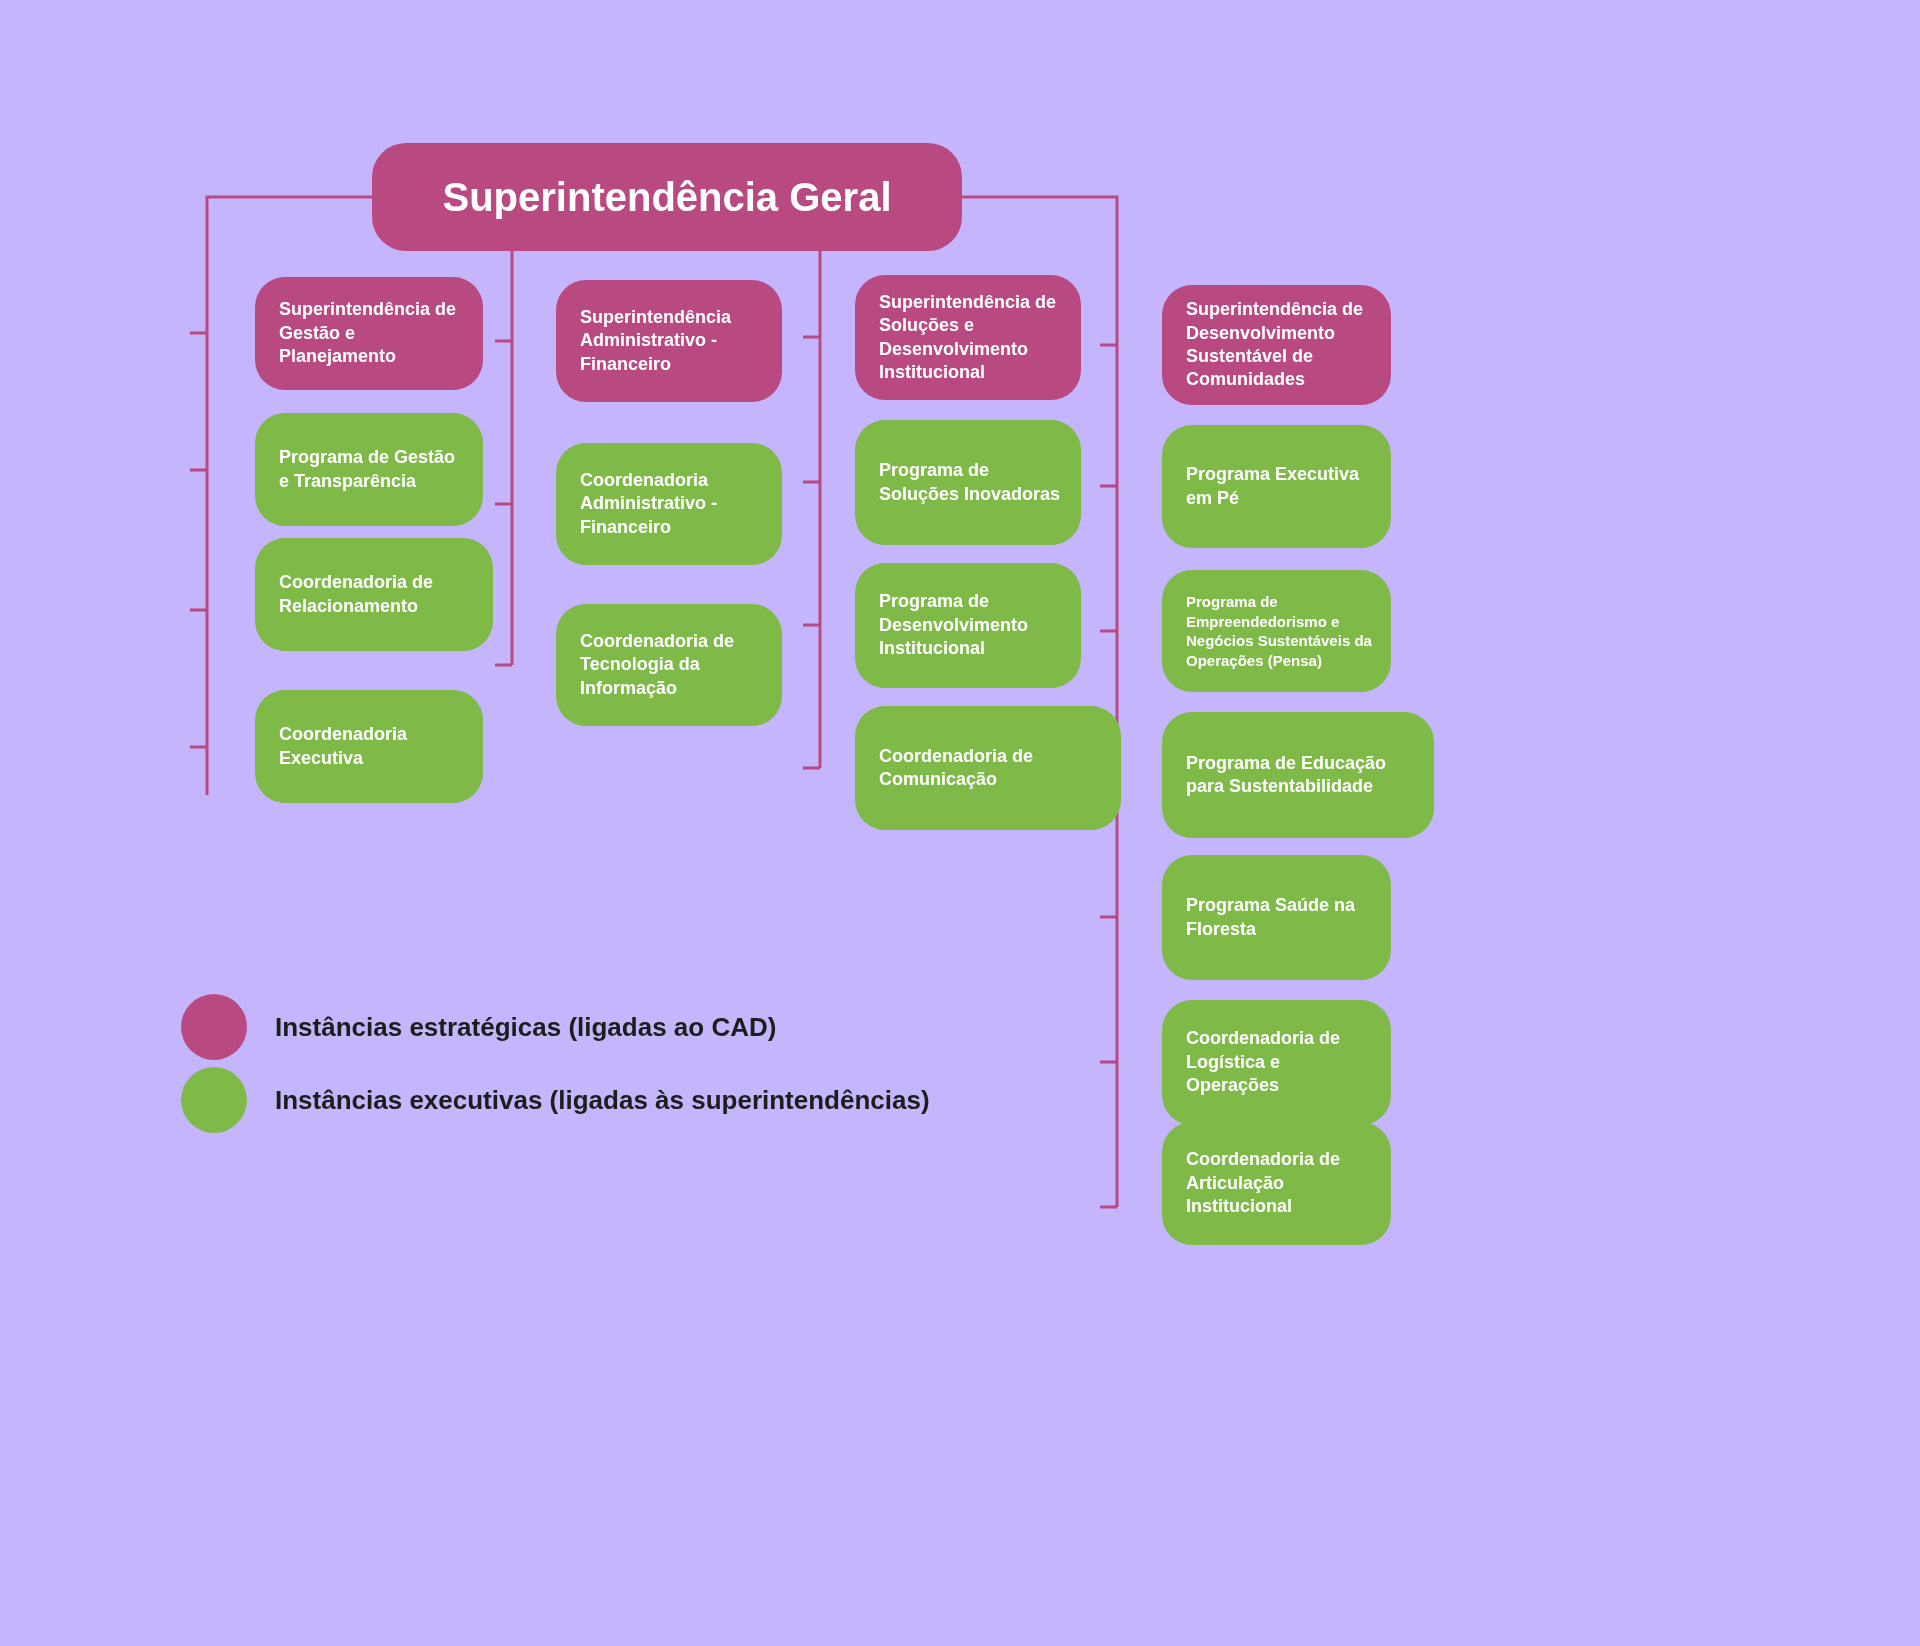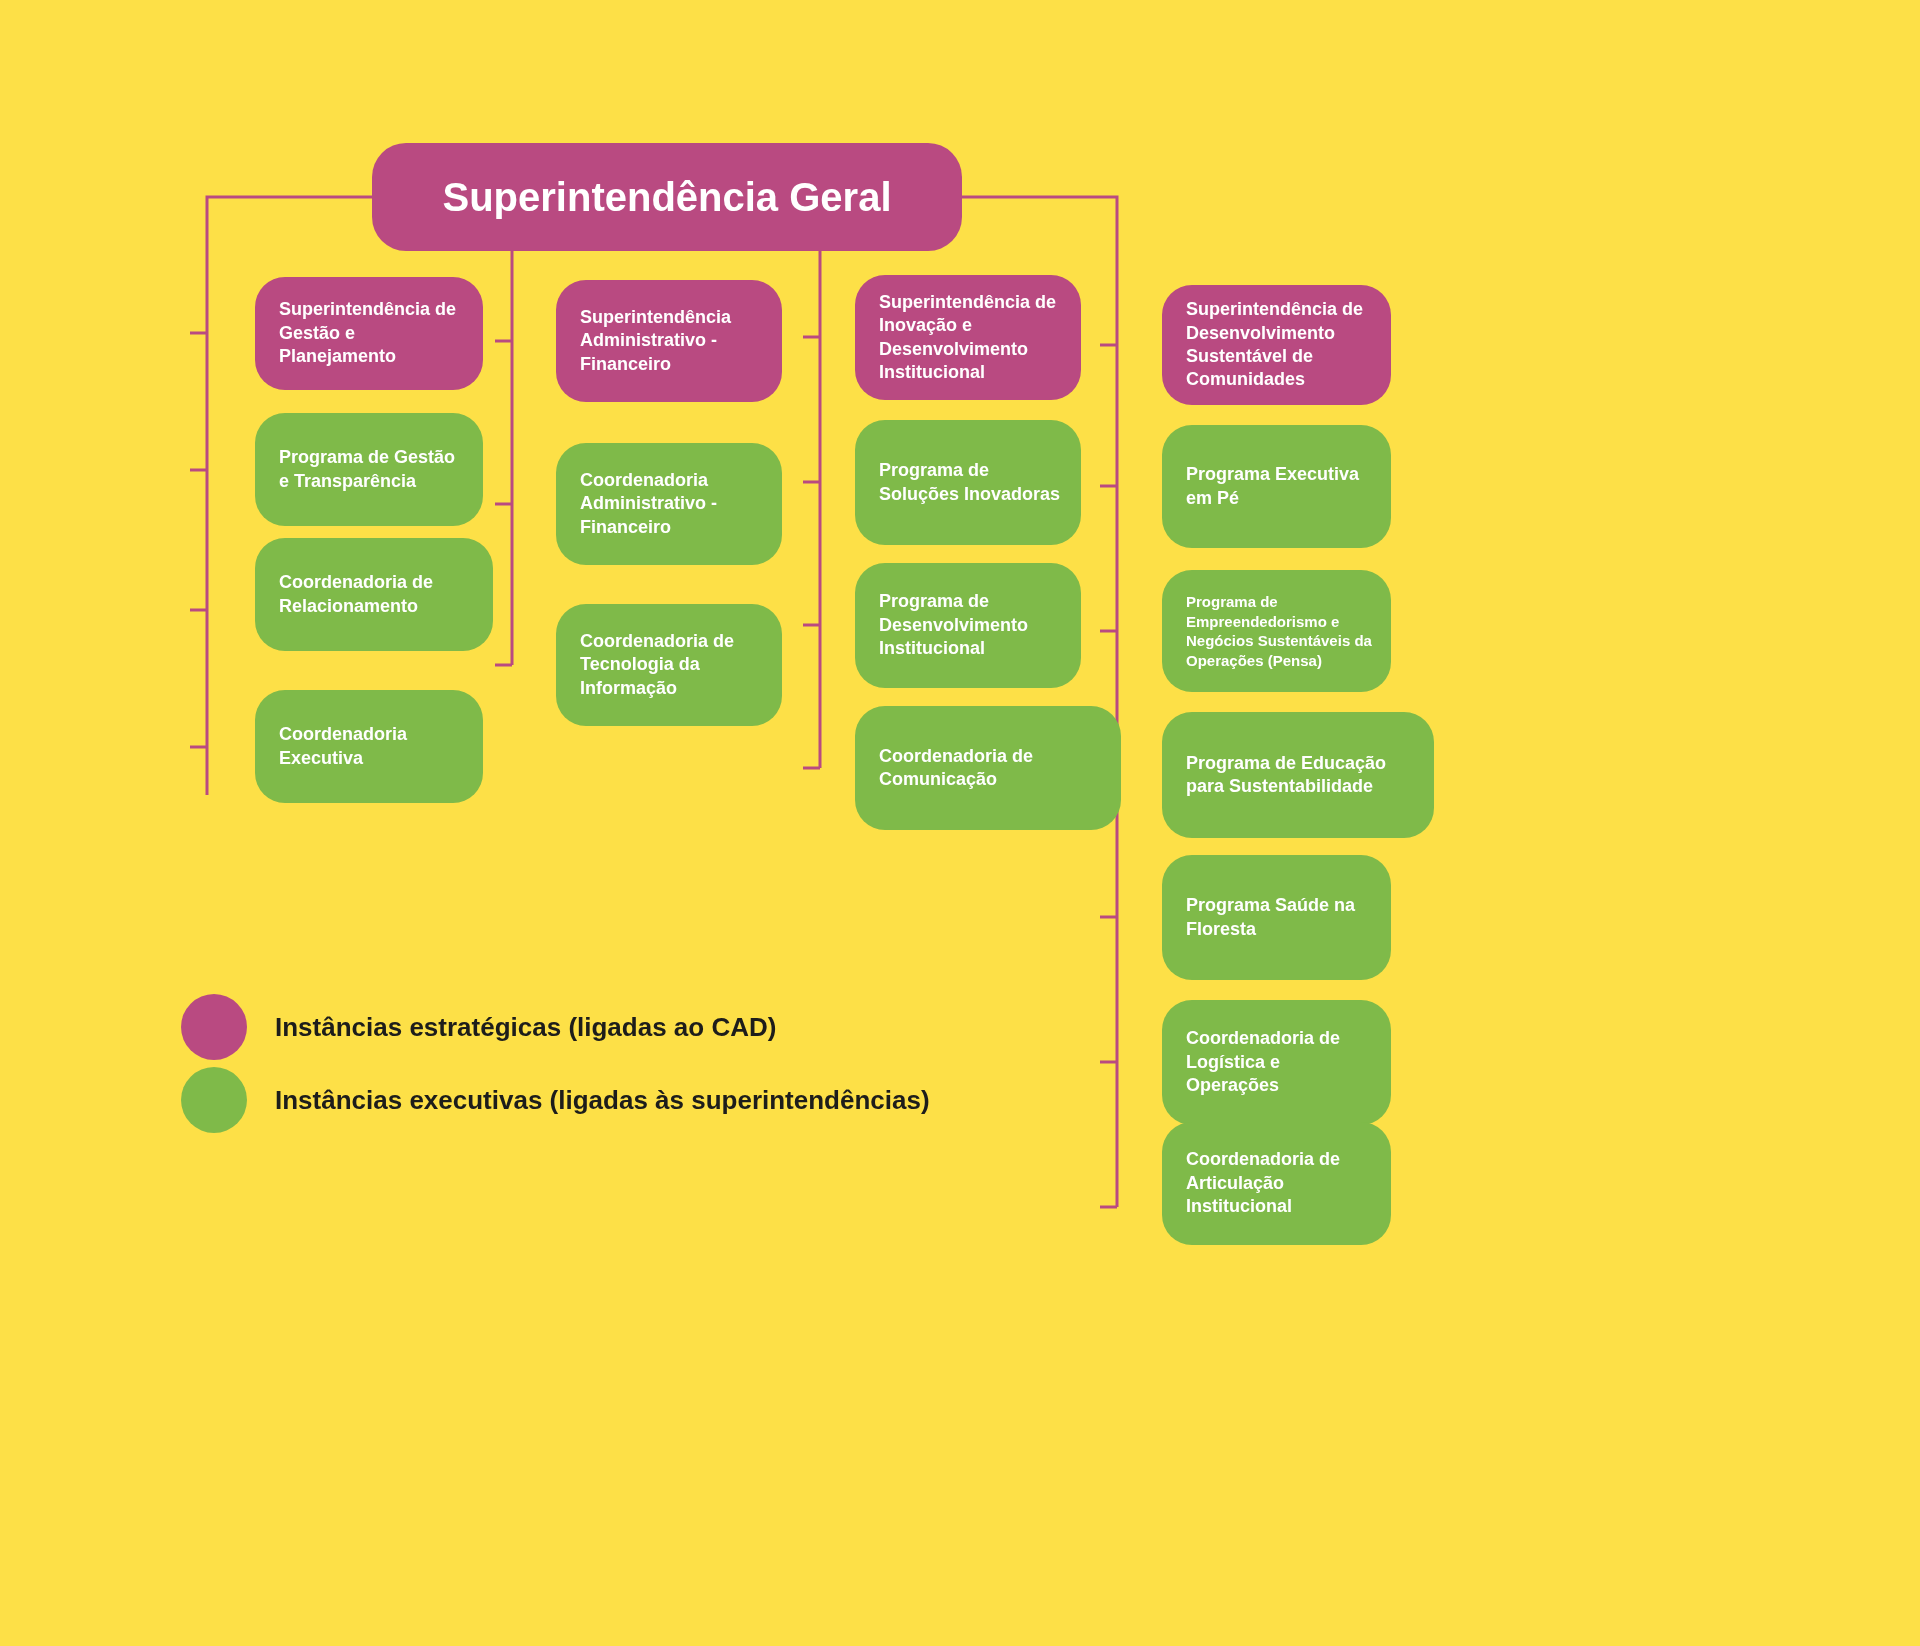--- a/index.html
+++ b/index.html
@@ -1,21 +1,21 @@
 <!DOCTYPE html>
 <html style="--strategic_color: #b94a81; --executive_color: #7fba49; --line_color: #b94a81; --box_text_color: #ffffff; --legend_text_color: #1d1d1b;"><head>
 <meta charset="utf-8">
 <style>
   html, body { margin: 0; padding: 0; background: #ffffff; }
   body { font-family: "Liberation Sans", "DejaVu Sans", sans-serif; }
   .canvas {
     position: relative;
     width: 1920px;
     height: 1646px;
-    background: #fde047;
+    background: #c4b5fd;
     overflow: hidden;
   }
   .connectors { position: absolute; left: 0; top: 0; }
   .connectors path {
     fill: none;
     stroke: var(--line_color, #b94a81);
     stroke-width: 3;
   }
   .box {
     position: absolute;
@@ -97,21 +97,21 @@
     <span>Superintendência Administrativo - Financeiro</span>
   </div>
   <div class="box executive" style="left:556px; top:443px; width:226px; height:122px;">
     <span>Coordenadoria Administrativo - Financeiro</span>
   </div>
   <div class="box executive" style="left:556px; top:604px; width:226px; height:122px;">
     <span>Coordenadoria de Tecnologia da Informação</span>
   </div>
 
   <div class="box strategic" style="left:855px; top:275px; width:226px; height:125px;">
-    <span>Superintendência de Inovação e Desenvolvimento Institucional</span>
+    <span>Superintendência de Soluções e Desenvolvimento Institucional</span>
   </div>
   <div class="box executive" style="left:855px; top:420px; width:226px; height:125px;">
     <span>Programa de Soluções Inovadoras</span>
   </div>
   <div class="box executive" style="left:855px; top:563px; width:226px; height:125px;">
     <span>Programa de Desenvolvimento Institucional</span>
   </div>
   <div class="box executive" style="left:855px; top:706px; width:266px; height:124px;">
     <span>Coordenadoria de Comunicação</span>
   </div>

